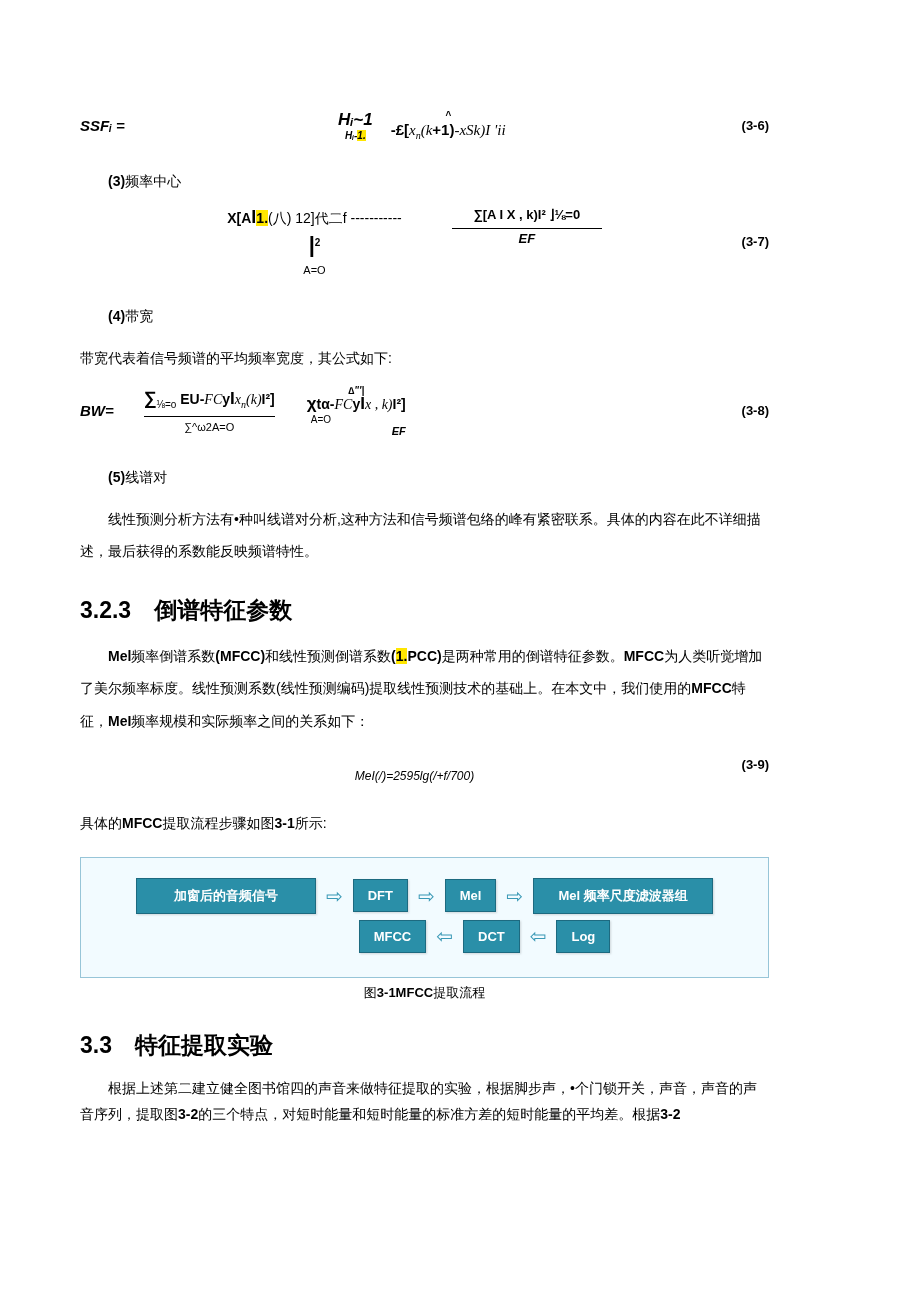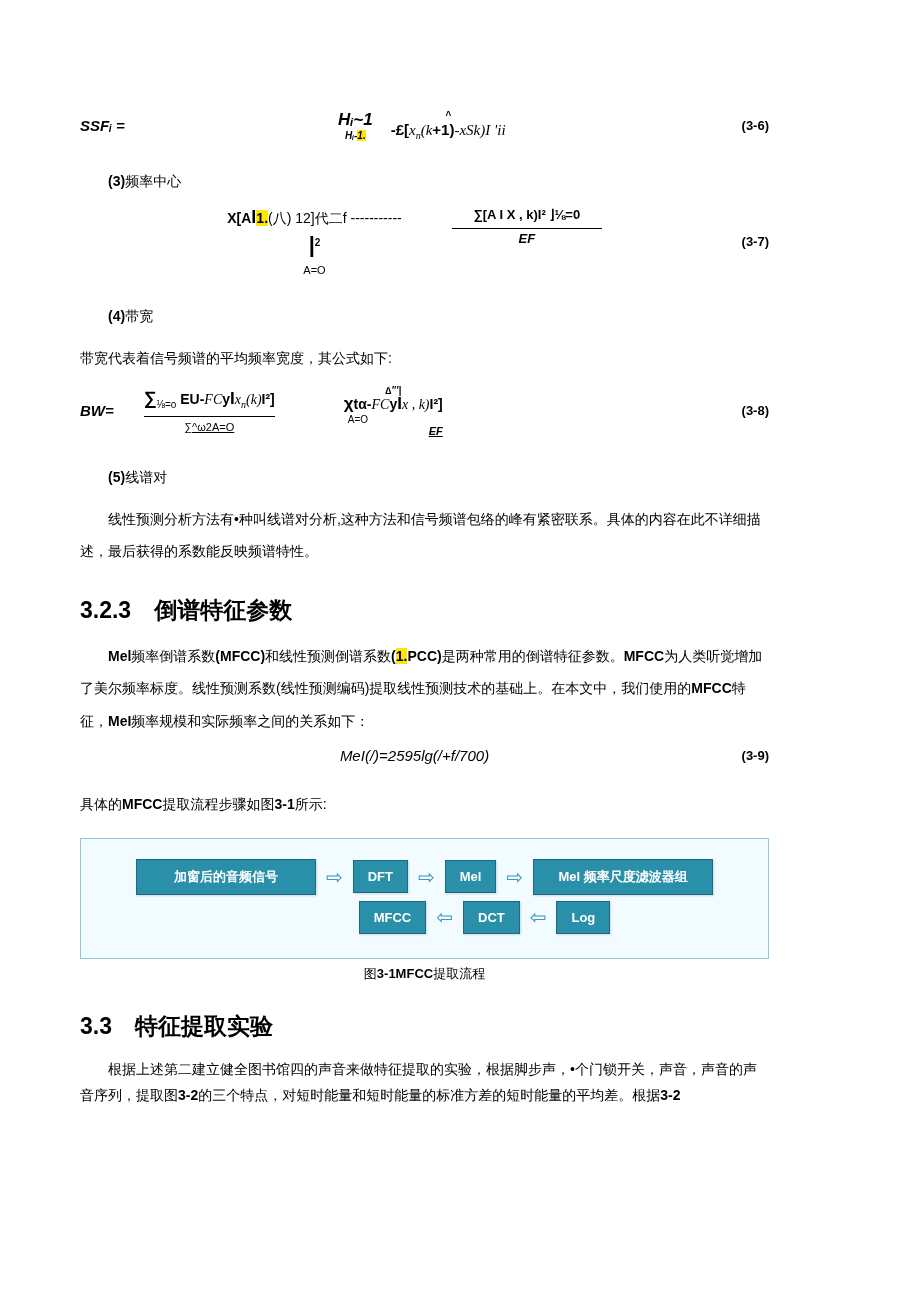--- a/index.html
+++ b/index.html
@@ -119,25 +119,25 @@
   
   .eq6-body { display:inline-flex; align-items:center; gap:18px; font-weight:bold; }
   .eq6-frac { display:inline-block; text-align:center; }
   .eq6-frac .top { font-style:italic; font-size:17px; display:block;}
   .eq6-frac .hr  { border-top:1.3px solid #000; margin:1px 0; }
   .eq6-frac .bot { font-style:italic; font-size:10px; display:block;}
   .eq6-sum { display:inline-flex; flex-direction:column; align-items:center; font-size:12px;}
   .eq6-sum .top { font-style:italic; font-size:10px; }
   .eq6-main { font-size:15px; }
   
-  .eq8 { display:flex; align-items:center; gap:69px; font-weight:bold;}
+  .eq8 { display:flex; align-items:center; gap:32px; font-weight:bold;}
   .eq8-part { text-align:center; }
   .eq8-part .top { font-size:14px; }
   .eq8-part .bar { border-top:1px solid #000; margin:6px 0 4px 0;}
-  .eq8-part .bot { font-size:11px; font-weight:normal;text-decoration:underline;}
+  .eq8-part .bot { font-size:11px; font-weight:normal;}
   .eq8-right .pre { font-size:10px; font-style:italic; display:block; margin-bottom:-2px;}
   .eq8-right .mid { font-size:14px;}
   .eq8-right .sub { font-size:10px;}
   .bold { font-weight:bold; }
 </style>
 </head>
 <body>
 
 <div class="page">
 
@@ -224,21 +224,21 @@
   <div class="para">线性预测分析方法有•种叫线谱对分析,这种方法和信号频谱包络的峰有紧密联系。具体的内容在此不详细描述，最后获得的系数能反映频谱特性。</div>
 
   <h3 class="sec-title">3.2.3　倒谱特征参数</h3>
 
   <div class="para">
     <span class="bold">Mel</span><span>频率倒谱系数</span><span class="bold">(MFCC)</span><span>和线性预测倒谱系数</span><span class="bold">(</span><span class="hl bold">1.</span><span class="bold">PCC)</span><span>是两种常用的倒谱特征参数。</span><span class="bold">MFCC</span><span>为人类听觉增加了美尔频率标度。线性预测系数(线性预测编码)提取线性预测技术的基础上。在本文中，我们使用的</span><span class="bold">MFCC</span><span>特征，</span><span class="bold">MeI</span><span>频率规模和实际频率之间的关系如下：</span>
   </div>
 
   <div class="eq-block">
     <div style="width:60px"></div>
-    <div class="eq-body" style="font-style:italic; font-size:15px;">MeI(/)=2595lg(/+f/700)</div>
+    <div class="eq-body" style="font-style:italic; font-size:12px;margin-top:22px;">MeI(/)=2595lg(/+f/700)</div>
     <div class="eq-num">(3-9)</div>
   </div>
 
   <div class="para-noindent">
     <span>具体的</span><span class="bold">MFCC</span><span>提取流程步骤如图</span><span class="bold">3-1</span><span>所示:</span>
   </div>
 
   <div class="flowchart">
     <div class="flow-row">
       <div class="fbox fbox-wide">加窗后的音频信号</div>

